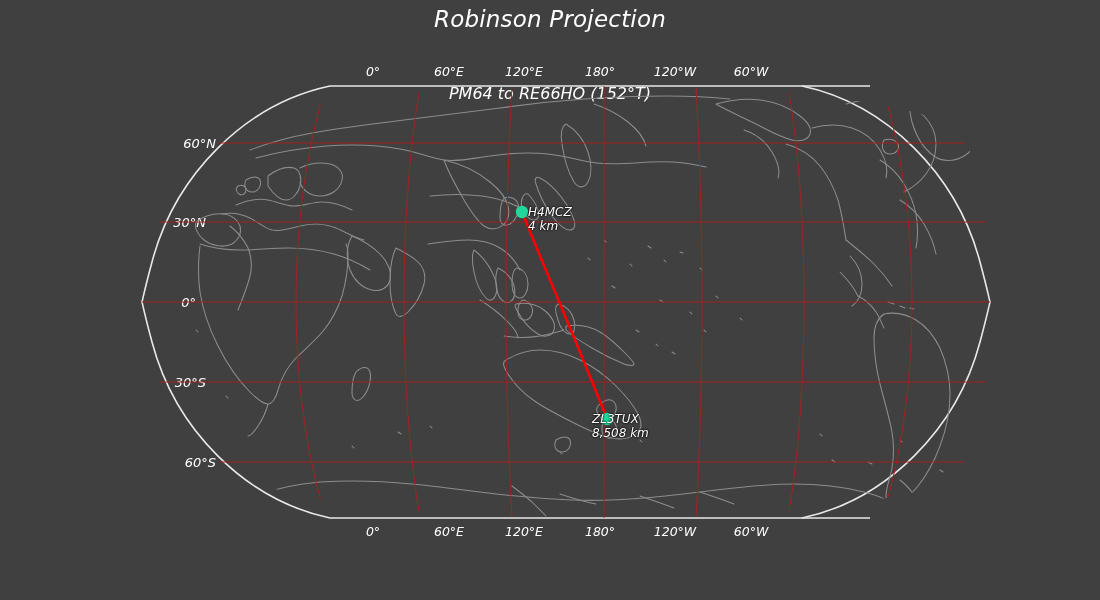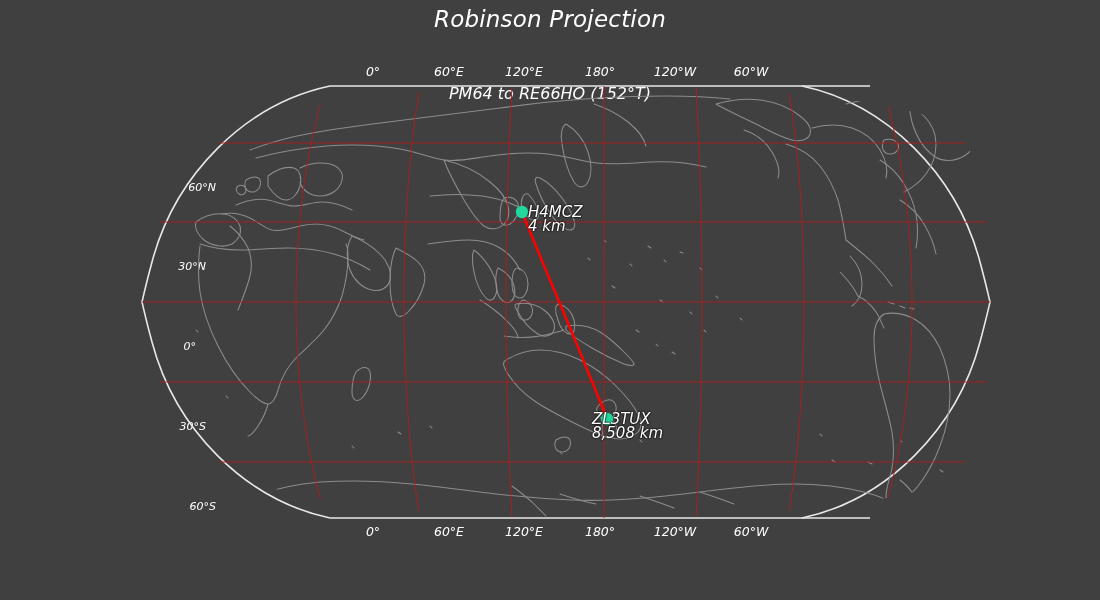--- a/index.html
+++ b/index.html
@@ -46,35 +46,34 @@
   .lon-label {
     position: absolute;
     font-size: 12.5px;
     color: #ffffff;
     text-align: center;
     transform: translateX(-50%);
     white-space: nowrap;
   }
   .lat-label {
     position: absolute;
-    font-size: 11px;
+    font-size: 13px;
     color: #ffffff;
     text-align: right;
     transform: translateY(-50%);
     white-space: nowrap;
-    margin-top: 44px;
   }
   .map-svg {
     position: absolute;
     left: 0;
     top: 0;
   }
   .station-label {
     position: absolute;
-    font-size: 15px;
+    font-size: 12px;
     line-height: 13.5px;
     color: #ffffff;
     white-space: nowrap;
     text-shadow: 0 0 2px #000, 0 0 2px #000;
   }
 </style>
 </head>
 <body>
 
 <div id="stage">

